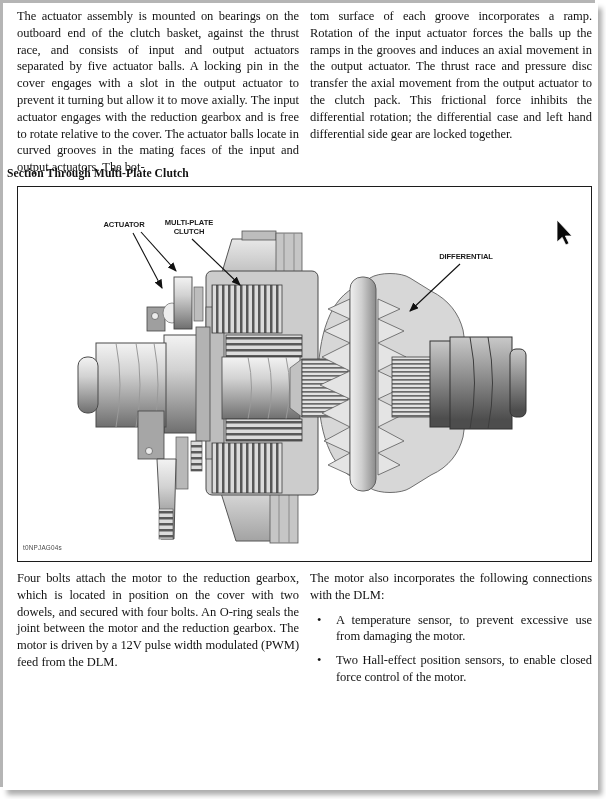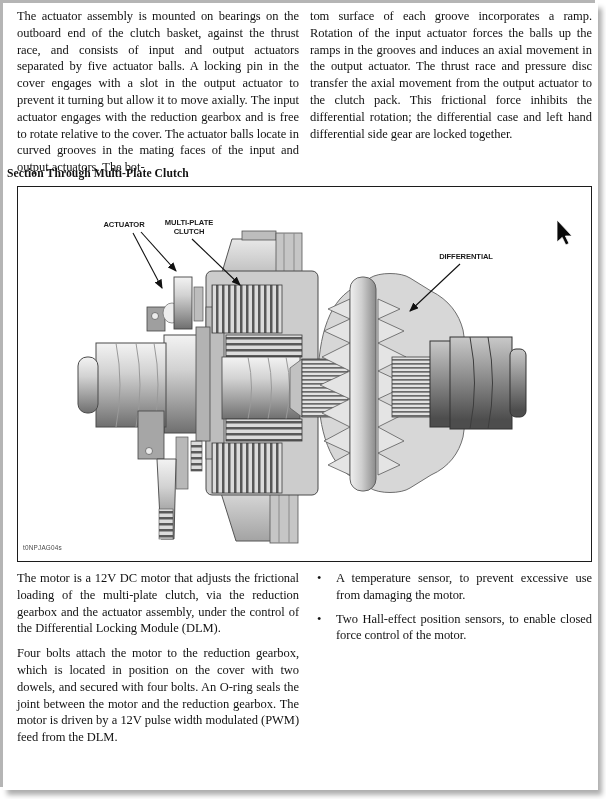--- a/index.html
+++ b/index.html
@@ -155,24 +155,24 @@
       <text class="fig-label" x="171" y="38" text-anchor="middle">MULTI-PLATE</text>
       <text class="fig-label" x="171" y="47" text-anchor="middle">CLUTCH</text>
       <text class="fig-label" x="448" y="72" text-anchor="middle">DIFFERENTIAL</text>
 
       <text class="fig-code" x="5" y="363">t0NPJAG04s</text>
     </svg>
   </div>
 
   <div class="bottom-text">
     <div class="col col-text">
-      <p class="para">The motor is a 12V DC motor that adjusts the frictional loading of the multi-plate clutch, via the reduction gearbox and the actuator assembly, under the control of the Differential Locking Module (DLM).</p>
       <p class="para">Four bolts attach the motor to the reduction gearbox, which is located in position on the cover with two dowels, and secured with four bolts. An O-ring seals the joint between the motor and the reduction gearbox. The motor is driven by a 12V pulse width modulated (PWM) feed from the DLM.</p>
     </div>
     <div class="col col-text">
+      <p class="para">The motor also incorporates the following connections with the DLM:</p>
       <div class="bullet-row">
         <span class="bullet-marker">•</span>
         <span class="bullet-body">A temperature sensor, to prevent excessive use from damaging the motor.</span>
       </div>
       <div class="bullet-row">
         <span class="bullet-marker">•</span>
         <span class="bullet-body">Two Hall-effect position sensors, to enable closed force control of the motor.</span>
       </div>
     </div>
   </div>

